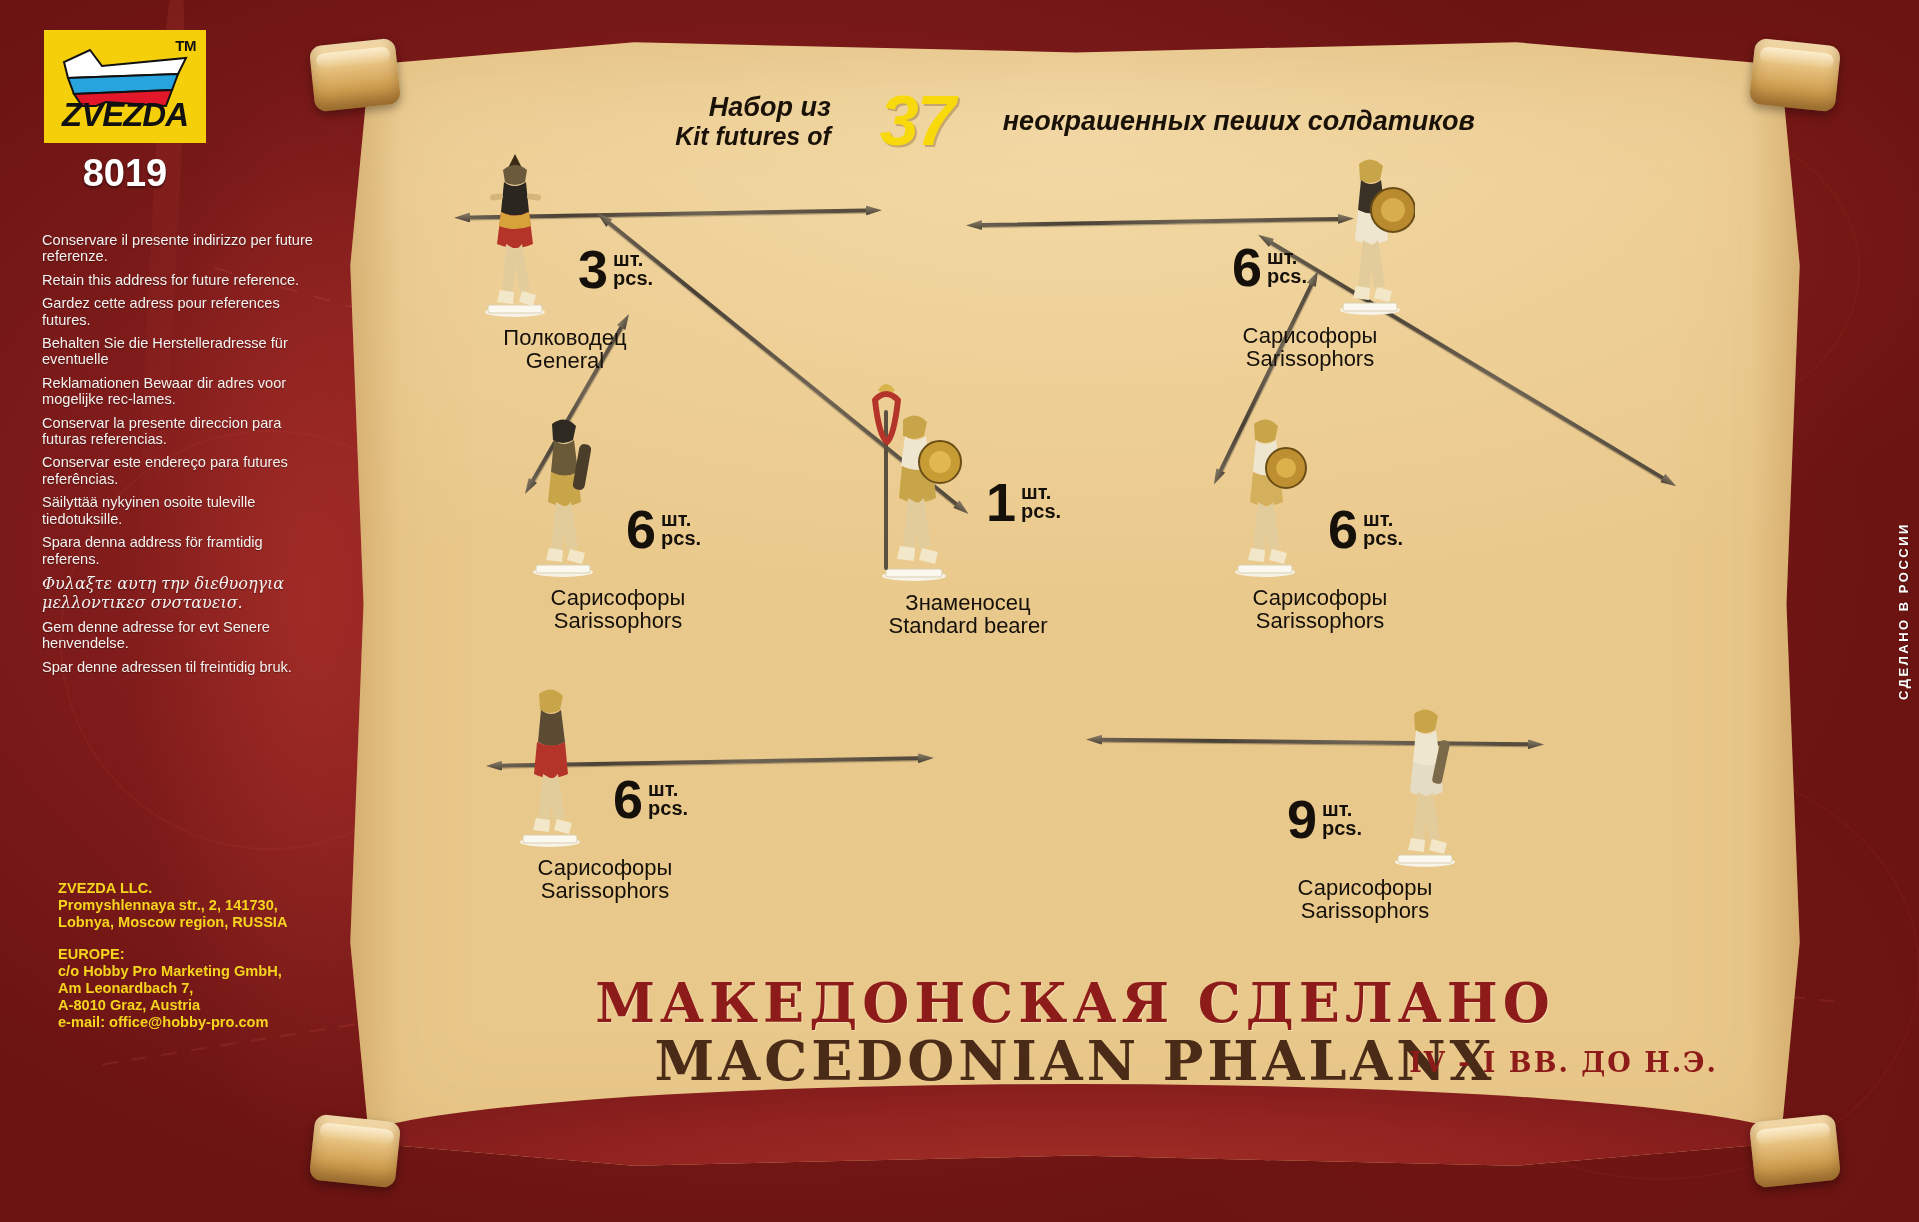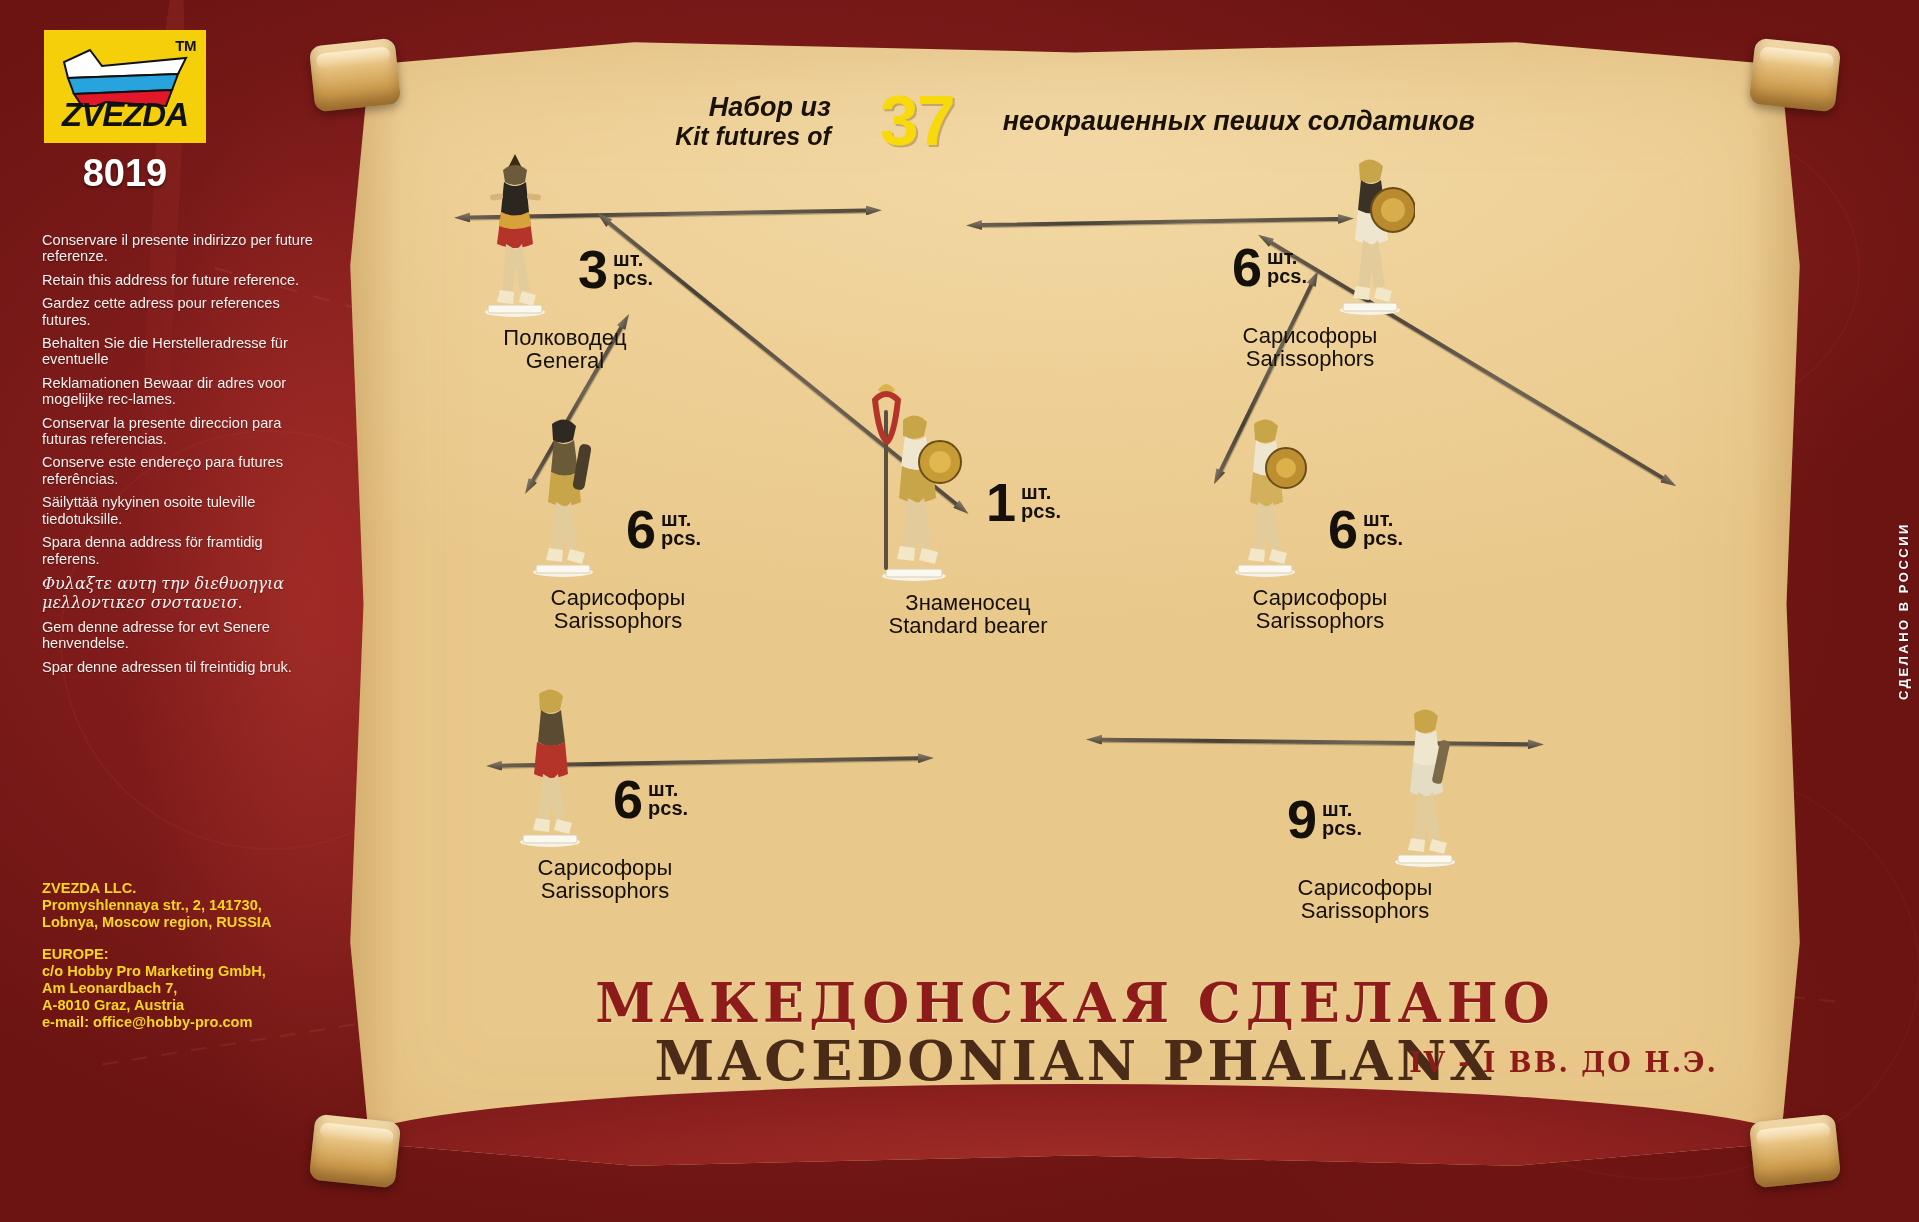--- a/index.html
+++ b/index.html
@@ -93,20 +93,21 @@
     line-height:19px;
   }
   #address-block{
     position:absolute; left:42px; top:880px; width:280px;
   }
   .addr-line{
     color:#f5d51d;
     font-size:14.6px;
     line-height:17px;
     font-weight:bold;
+    margin-left:16px;
   }
   .addr-gap{ height:15px; }
 
   
   #made-in{
     position:absolute; right:8px; top:50%;
     transform:translateY(-50%) rotate(180deg);
     writing-mode:vertical-rl;
     color:#fff;
     font-size:13px;
@@ -179,21 +180,21 @@
   #kit-header .col-c{ text-align:left; padding-left:14px; }
   .hdr-ru{
     font-size:27px; font-weight:bold; font-style:italic;
     color:#1a1208; line-height:30px; white-space:nowrap;
   }
   .hdr-en{
     font-size:25px; font-weight:bold; font-style:italic;
     color:#1a1208; line-height:29px; white-space:nowrap;
   }
   #kit-count{
-    font-size:70px; font-weight:bold; 
+    font-size:70px; font-weight:bold; font-style:italic;
     color:#f7d90c;
     line-height:66px;
     text-shadow: 2px 2px 0 rgba(120,80,20,.35);
     letter-spacing:-2px;
   }
 
   
   .fig{
     position:absolute;
     z-index:8;
@@ -303,21 +304,21 @@
 
     <div id="kit-number">8019</div>
 
     <div id="notices">
       <div class="notice">Conservare il presente indirizzo per future referenze.</div>
       <div class="notice">Retain this address for future reference.</div>
       <div class="notice">Gardez cette adress pour references futures.</div>
       <div class="notice">Behalten Sie die Herstelleradresse für eventuelle</div>
       <div class="notice">Reklamationen Bewaar dir adres voor mogelijke rec-lames.</div>
       <div class="notice">Conservar la presente direccion para futuras referencias.</div>
-      <div class="notice">Conserve este endereço para futures referências.</div>
+      <div class="notice">Conservar este endereço para futures referências.</div>
       <div class="notice">Säilyttää nykyinen osoite tuleville tiedotuksille.</div>
       <div class="notice">Spara denna address för framtidig referens.</div>
       <div class="notice greek">Φυλαξτε αυτη την διεθυοηγια μελλοντικεσ σνσταυεισ.</div>
       <div class="notice">Gem denne adresse for evt Senere henvendelse.</div>
       <div class="notice">Spar denne adressen til freintidig bruk.</div>
     </div>
 
     <div id="address-block">
       <div class="addr-line">ZVEZDA LLC.</div>
       <div class="addr-line">Promyshlennaya str., 2, 141730,</div>

